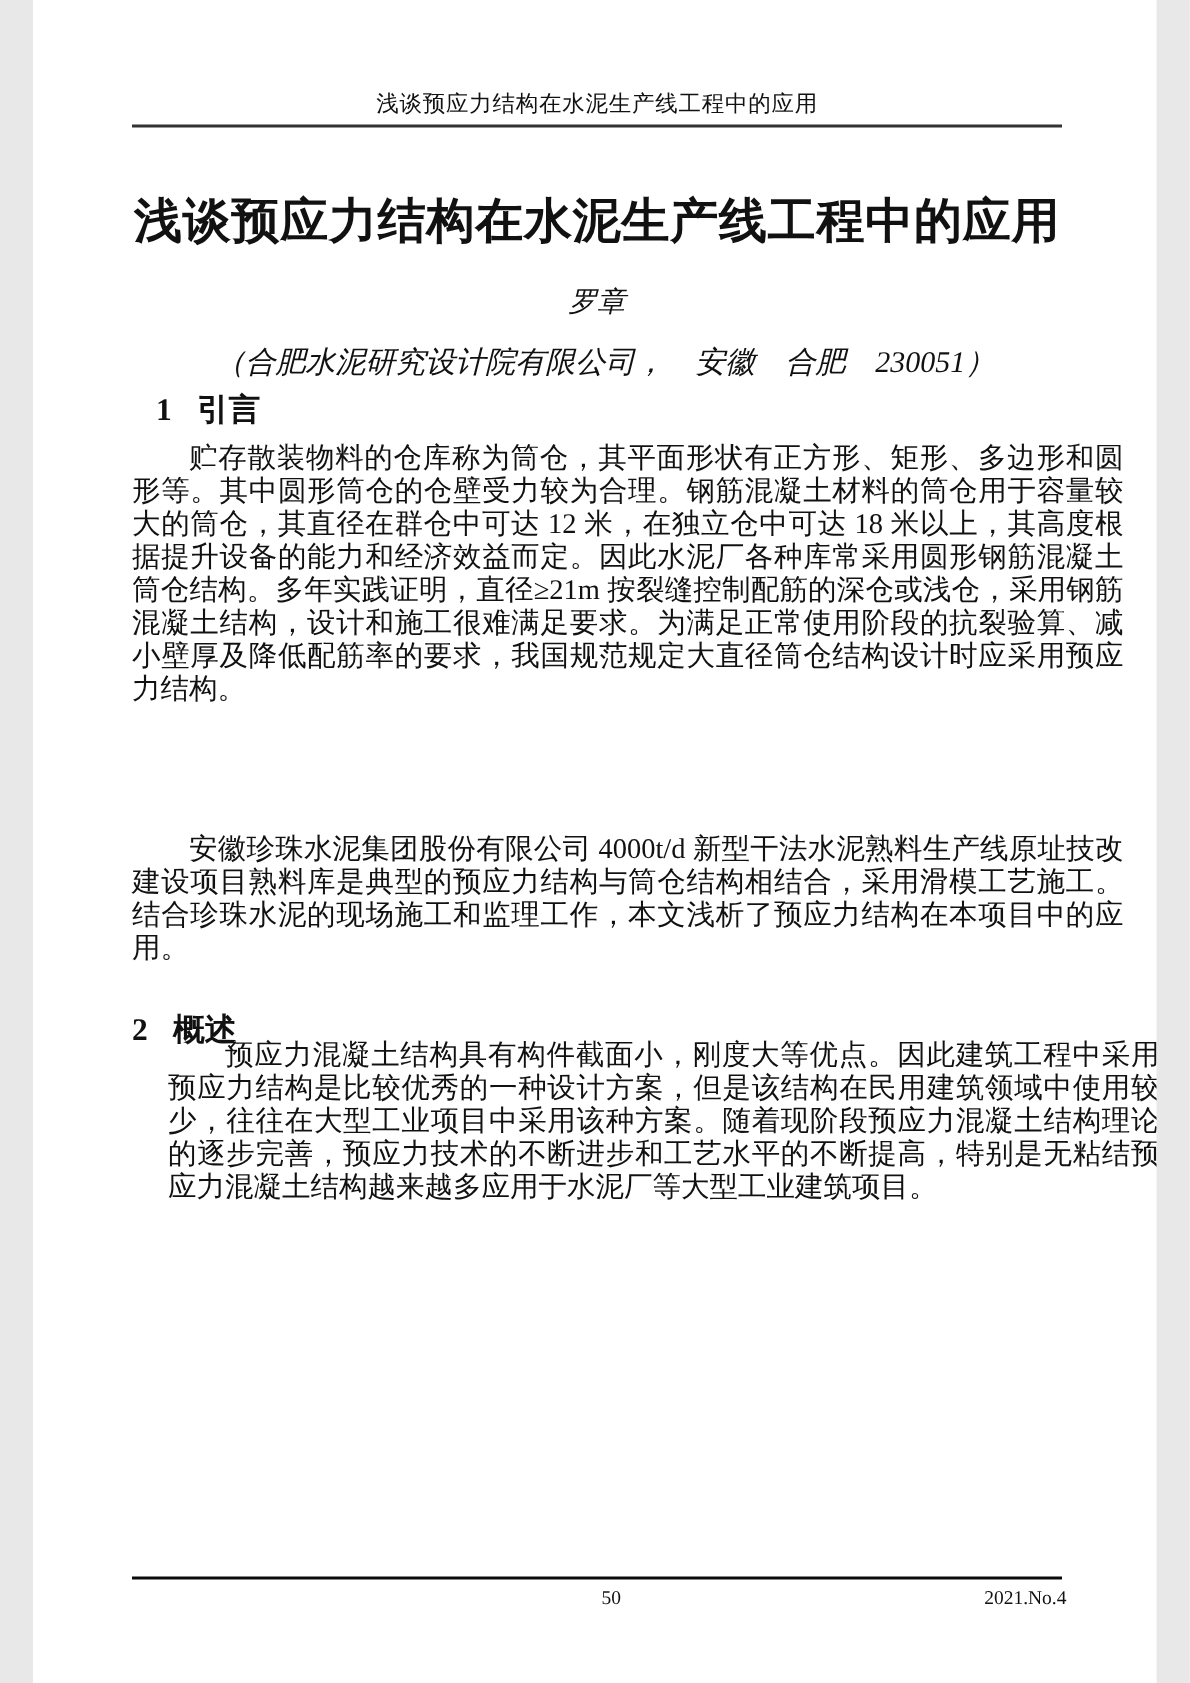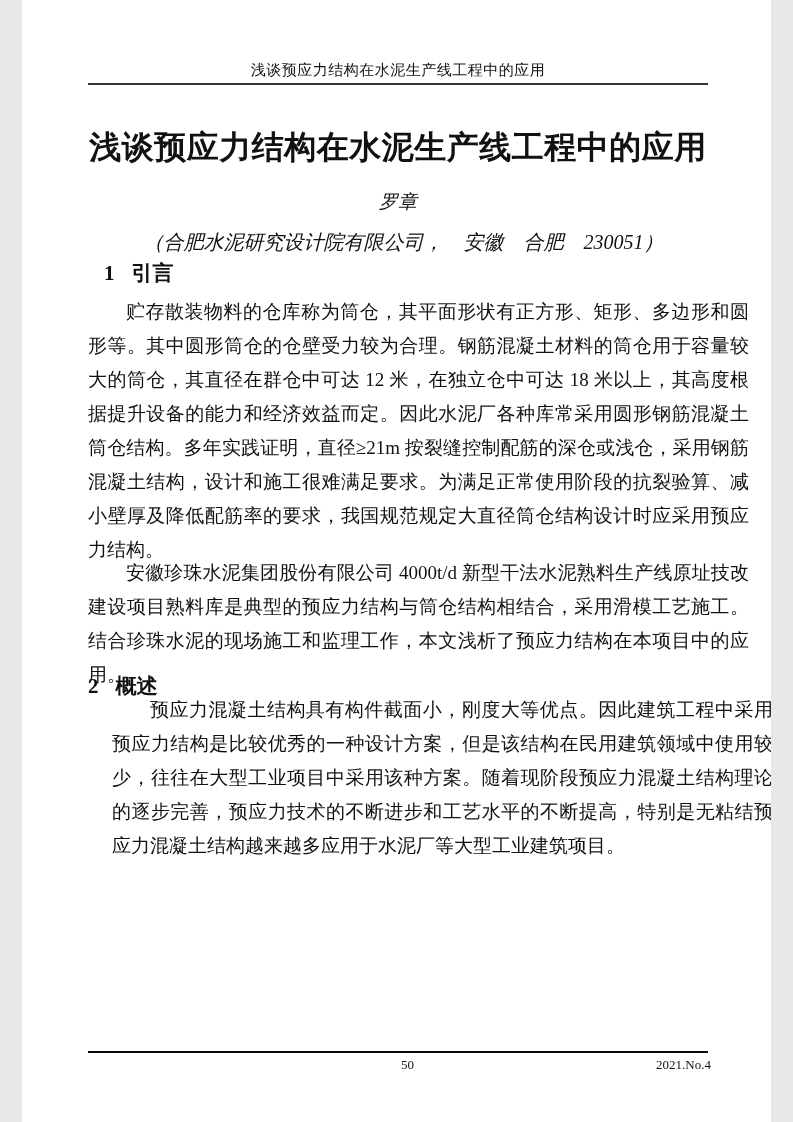--- a/index.html
+++ b/index.html
@@ -75,21 +75,21 @@
     margin-right:17px;
   }
   #heading-1{top:259px;margin-left:16px;}
   #heading-2{top:672px;}
   
   .para{
     position:absolute;
     left:66px;
     width:661px;
     font-size:19px;
-    line-height:34px;
+    line-height:22px;
     text-align:justify;
     text-indent:2em;
     word-break:break-all;
   }
   #s1-p1{top:295px;}
   #s1-p2{top:556px;}
   #s2-p1{top:693px;margin-left:24px;}
   #s2-p2{top:879px;}
   
   .footer-rule{

